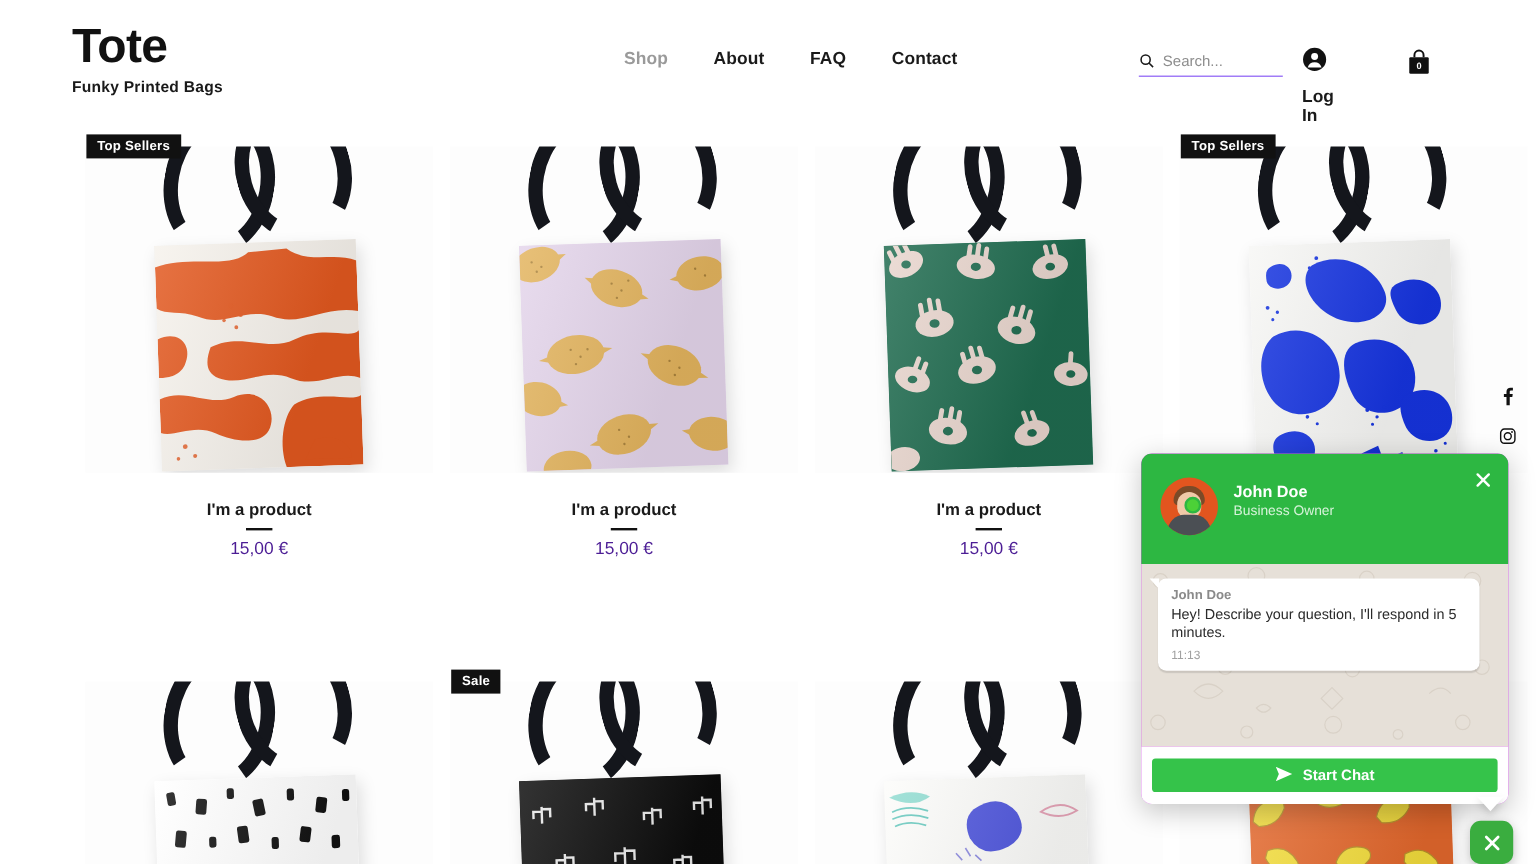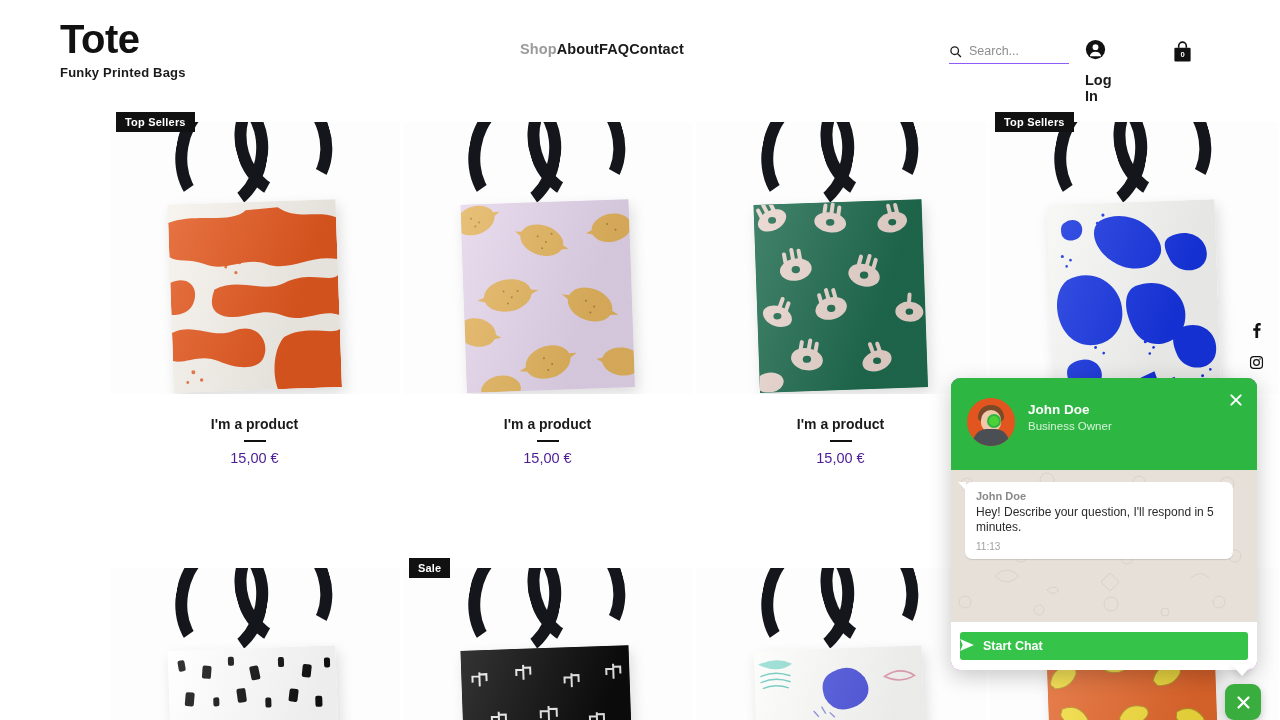--- a/index.html
+++ b/index.html
@@ -22,21 +22,21 @@
     font-size: 40px; font-weight: 700; letter-spacing: -0.5px;
     color: #111; line-height: 46px;
   }
   .brand-tagline {
     font-size: 13px; font-weight: 700; color: #1a1a1a;
     letter-spacing: 0.2px; margin-top: 3px;
   }
 
   .nav {
     position: absolute; left: 520px; top: 41px;
-    display: flex; align-items: center;
+    display: flex; gap: 38px; align-items: center;
   }
   .nav a {
     font-size: 14.5px; font-weight: 700; color: #1a1a1a;
     text-decoration: none; letter-spacing: 0.1px;
   }
   .nav a.active { color: #9a9a9a; }
   .search-box {
     position: absolute; left: 949px; top: 38px;
     width: 120px; height: 26px;
     border-bottom: 1px solid #8b5cf6;
@@ -57,21 +57,21 @@
     display: flex; align-items: flex-start; gap: 8px; cursor: pointer; flex-direction: column;
   }
   .login-label { font-size: 14.5px; font-weight: 700; color:#1a1a1a; }
 
   .cart { position: absolute; left: 1172px; top: 40px; cursor:pointer; }
 
   
   .grid {
     position: absolute; top: 100px; left: 0; width: 1280px;
   }
-  .row { position: relative; display: flex; padding-left: 44px; }
+  .row { position: relative; display: flex; }
   .cell {
     position: relative; width: 304px; height: 400px;
     display: flex; flex-direction: column; align-items: center;
   }
   .cell.first { margin-left: 64px; }
 
   .badge {
     position: absolute; top: 12px; left: 8px;
     background: #111111; color: #fff;
     font-size: 11px; font-weight: 700; letter-spacing: 0.2px;
@@ -197,21 +197,21 @@
   .b-text { font-size: 12px; color:#2b2b2b; line-height: 15px; }
   .b-time { font-size: 10px; color:#a0a0a0; margin-top: 6px; }
   .chat-foot {
     height: 48px; background:#fff; display:flex;
     align-items:center; justify-content:center;
   }
   .start-btn {
     width: 288px; height: 28px; background:#35c34a;
     border-radius: 3px; color:#fff;
     font-size: 12.5px; font-weight: 700;
-    display:flex; align-items:center; gap:9px;
+    display:flex; align-items:center; justify-content:center; gap:9px;
     cursor:pointer; border: none;
     font-family: "Liberation Sans", sans-serif;
   }
   .fab-tail {
     position:absolute; left: 1231px; top: 664px;
     width: 0; height: 0;
     border-left: 11px solid transparent;
     border-right: 11px solid transparent;
     border-top: 12px solid #fff;
     z-index: 21;

